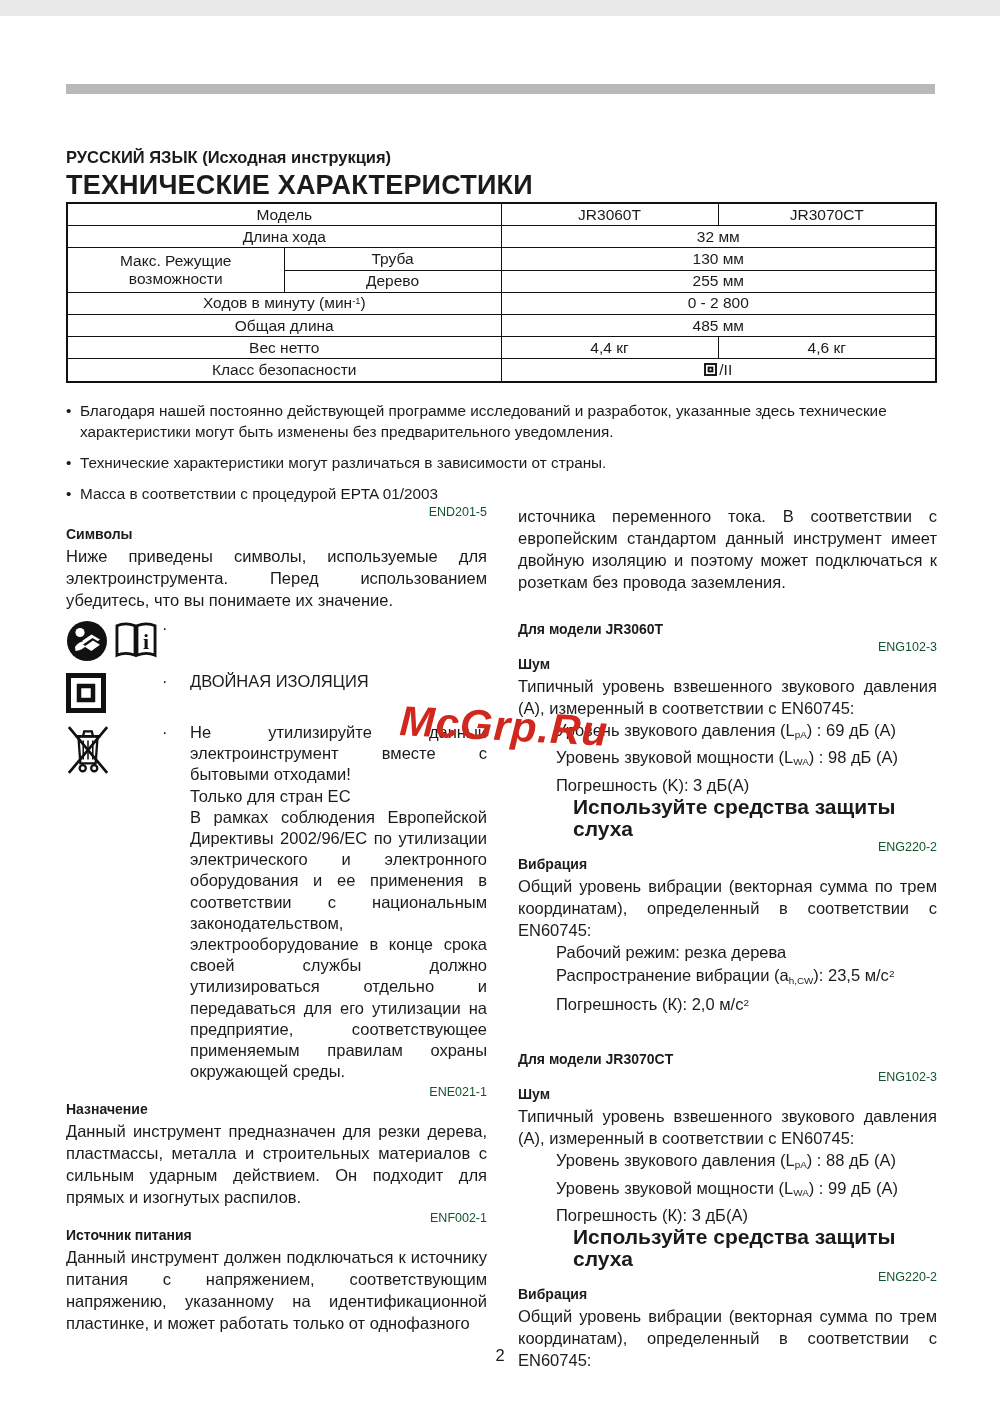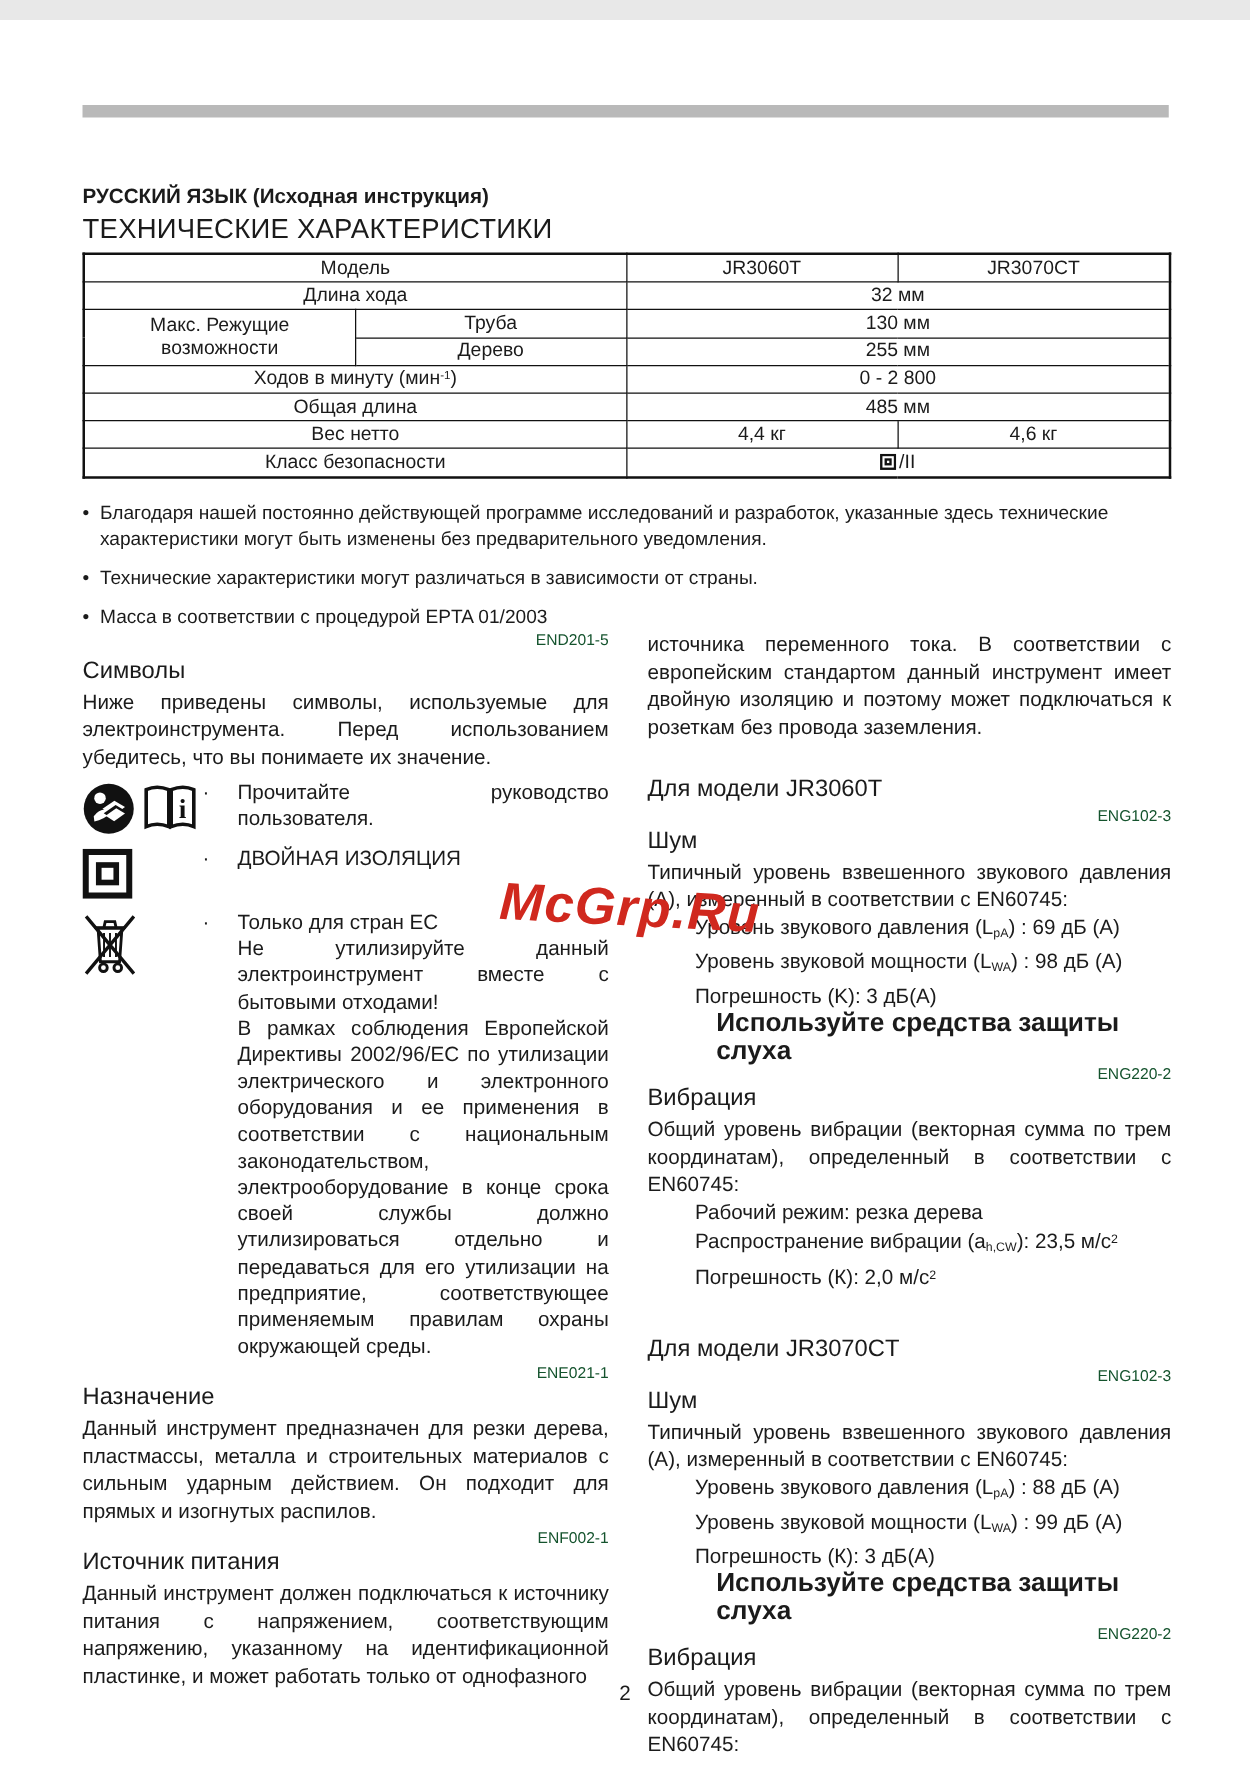--- a/index.html
+++ b/index.html
@@ -1,36 +1,36 @@
 <!DOCTYPE html>
 <html><head>
 <meta charset="utf-8">
 <style>
   html,body{margin:0;padding:0;background:#e8e8e8;}
   .page{position:relative;width:1000px;height:1420px;margin:16px auto;background:#ffffff;
         font-family:"Liberation Sans",sans-serif;color:#1b1b1b;overflow:hidden;}
   .topbar{position:absolute;left:66px;top:68px;width:869px;height:10px;background:#b9b9b9;}
   .hdr{position:absolute;left:66px;top:132px;}
   .lang{font-size:16.5px;font-weight:bold;}
-  .title{font-size:22px;font-weight:normal;margin-top:3px;letter-spacing:.2px;}
+  .title{font-size:27px;font-weight:bold;margin-top:3px;letter-spacing:.2px;}
 
   table.spec{position:absolute;left:66px;top:186px;width:869px;border-collapse:collapse;
              table-layout:fixed;border:2.5px solid #111;}
   table.spec td{border:1.6px solid #111;height:21.2px;text-align:center;vertical-align:middle;
                 font-size:15.5px;padding:0 12px;overflow:hidden;}
   .safety-val{display:flex;align-items:center;justify-content:center;gap:2px;}
 
   .notes{position:absolute;left:66px;top:384px;width:874px;}
   .note{display:flex;font-size:15.3px;line-height:21px;margin-bottom:10px;text-align:left;}
   .note .b{width:14px;flex:none;}
 
   .colL{position:absolute;left:66px;top:489px;width:421px;}
   .colR{position:absolute;left:518px;top:489px;width:419px;}
   .code{font-size:12.5px;text-align:right;color:#14532d;}
-  .h3{font-size:19px;font-weight:normal;margin:2px 0 3px 0;}
+  .h3{font-size:14px;font-weight:bold;margin:2px 0 3px 0;}
   .jp{text-align:justify;font-size:16.5px;line-height:22px;margin:0;}
 
   .symrow{display:flex;margin-top:7px;}
   .symicons{width:96px;flex:none;display:flex;gap:5px;align-items:flex-start;padding-top:2px;}
   .symdot{width:28px;flex:none;font-size:16.5px;line-height:21.5px;text-align:left;}
   .symtext{flex:1;text-align:justify;font-size:16.5px;line-height:21.2px;}
   .symtext p{margin:0;text-align:justify;}
 
   .specline{font-size:16.5px;line-height:22px;margin-left:38px;}
   .protect{font-size:21px;line-height:22px;margin-left:55px;font-weight:bold;}
@@ -145,21 +145,20 @@
         </span>
         <span>
           <svg width="46" height="40" viewBox="0 0 48 42">
             <path d="M4 6 Q13 2 23 6 L23 37 Q13 33 4 37 Z" fill="#fff" stroke="#111" stroke-width="3"></path>
             <path d="M44 6 Q35 2 25 6 L25 37 Q35 33 44 37 Z" fill="#fff" stroke="#111" stroke-width="3"></path>
             <text x="34.5" y="30" font-size="23" font-weight="bold" font-family="'Liberation Serif',serif" fill="#111" text-anchor="middle">i</text>
           </svg>
         </span>
       </div>
       <div class="symdot">·</div>
-      <div class="symtext">Прочитайте руководство пользователя.</div>
     </div>
 
     <div class="symrow" style="margin-top:9px">
       <div class="symicons">
         <span>
           <svg width="40" height="40" viewBox="0 0 40 40">
             <rect x="2.5" y="2.5" width="35" height="35" fill="none" stroke="#111" stroke-width="5"></rect>
             <rect x="13" y="13" width="14" height="14" fill="none" stroke="#111" stroke-width="4.5"></rect>
           </svg>
         </span>
@@ -179,22 +178,22 @@
               <path d="M18 17 V37 M23 17 V37 M28 17 V37" stroke-width="1.6"></path>
               <circle cx="17.5" cy="46" r="3.2"></circle>
               <circle cx="29.5" cy="46" r="3.2"></circle>
               <path d="M3 3 L43 51 M43 3 L3 51" stroke-width="2.8"></path>
             </g>
           </svg>
         </span>
       </div>
       <div class="symdot">·</div>
       <div class="symtext">
+        <p>Не утилизируйте данный электроинструмент вместе с бытовыми отходами!</p>
         <p>Только для стран ЕС</p>
-        <p>Не утилизируйте данный электроинструмент вместе с бытовыми отходами!</p>
         <p>В рамках соблюдения Европейской Директивы 2002/96/EC по утилизации электрического и электронного оборудования и ее применения в соответствии с национальным законодательством,</p>
         <p>электрооборудование в конце срока своей службы должно утилизироваться отдельно и передаваться для его утилизации на предприятие, соответствующее применяемым правилам охраны окружающей среды.</p>
       </div>
     </div>
 
     <div class="code" style="margin-top:3px">ENE021-1</div>
     <div class="h3">Назначение</div>
     <p class="jp">Данный инструмент предназначен для резки дерева, пластмассы, металла и строительных материалов с сильным ударным действием. Он подходит для прямых и изогнутых распилов.</p>
     <div class="code" style="margin-top:3px">ENF002-1</div>
     <div class="h3">Источник питания</div>

